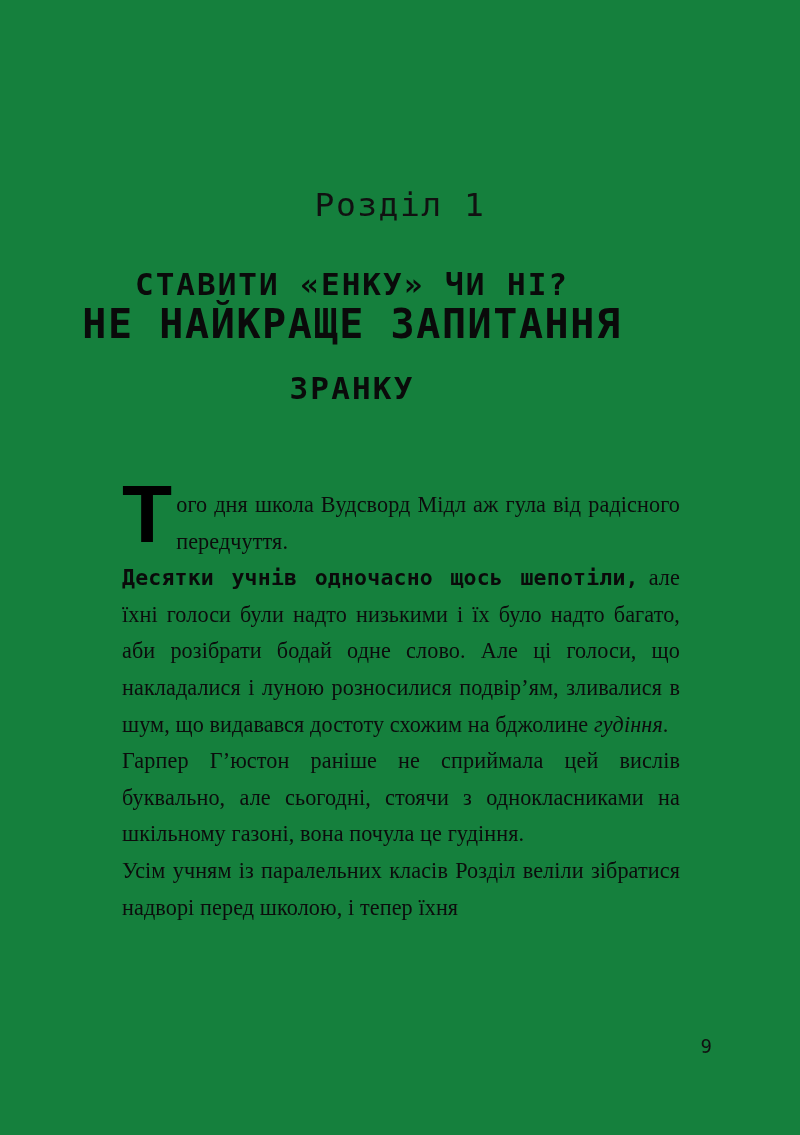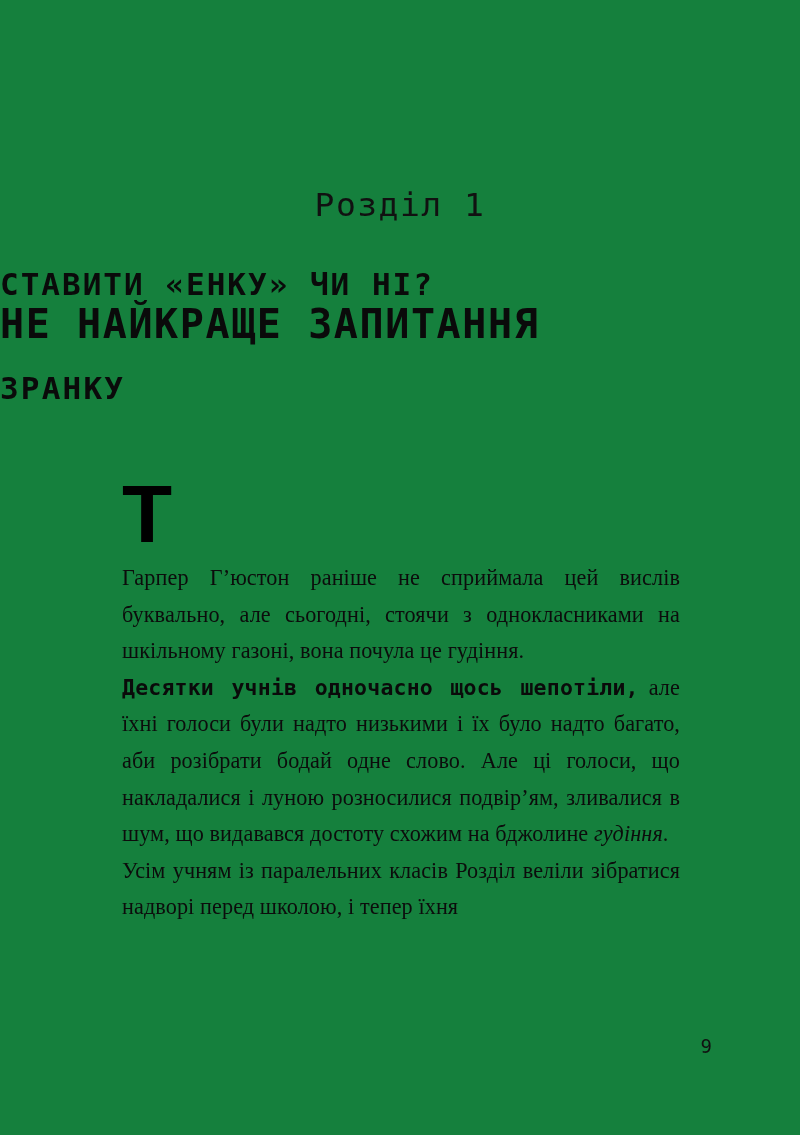--- a/index.html
+++ b/index.html
@@ -38,20 +38,21 @@
     color: #111111;
     transform: scaleY(0.94);
   }
 
   
   .chapter-title {
     position: absolute;
     top: 264px;
     left: 0;
     width: 704px;
+    text-align: center;
     font-family: "DejaVu Sans Mono", monospace;
     font-weight: 700;
     font-size: 31px;
     line-height: 40px;
     letter-spacing: 2.2px;
     color: #0a0a0a;
     text-transform: uppercase;
   }
   .chapter-title .tl {
     display: block;
@@ -131,28 +132,28 @@
 
   <div class="chapter-title">
     <span class="tl tl-1">СТАВИТИ «ЕНКУ» ЧИ НІ?</span>
     <span class="tl tl-2">НЕ НАЙКРАЩЕ ЗАПИТАННЯ</span>
     <span class="tl tl-3">ЗРАНКУ</span>
   </div>
 
   <div class="body-block">
 
     <p class="para para-drop">
-      <span class="dropcap">Т</span>
+      <span class="dropcap">Т</span><span>ого дня школа Вудсворд Мідл аж гула від радісного передчуття.</span>
     </p>
-
-    <p class="para">Гарпер Г’юстон раніше не сприймала цей вислів буквально, але сьогодні, стоячи з однокласниками на шкільному газоні, вона почула це гудіння.</p>
 
     <p class="para">
       <span class="blocky">Десятки учнів одночасно щось шепотіли,</span><span> але їхні голоси були надто низькими і їх було надто багато, аби розібрати бодай одне слово. Але ці голоси, що накладалися і луною розносилися подвір’ям, зливалися в шум, що видавався достоту схожим на бджолине </span><span class="ital">гудіння</span><span>.</span>
     </p>
+
+    <p class="para">Гарпер Г’юстон раніше не сприймала цей вислів буквально, але сьогодні, стоячи з однокласниками на шкільному газоні, вона почула це гудіння.</p>
 
     <p class="para">Усім учням із паралельних класів Розділ веліли зібратися надворі перед школою, і тепер їхня</p>
 
   </div>
 
   <div class="page-number">9</div>
 
 </div>
 
 </body></html>

